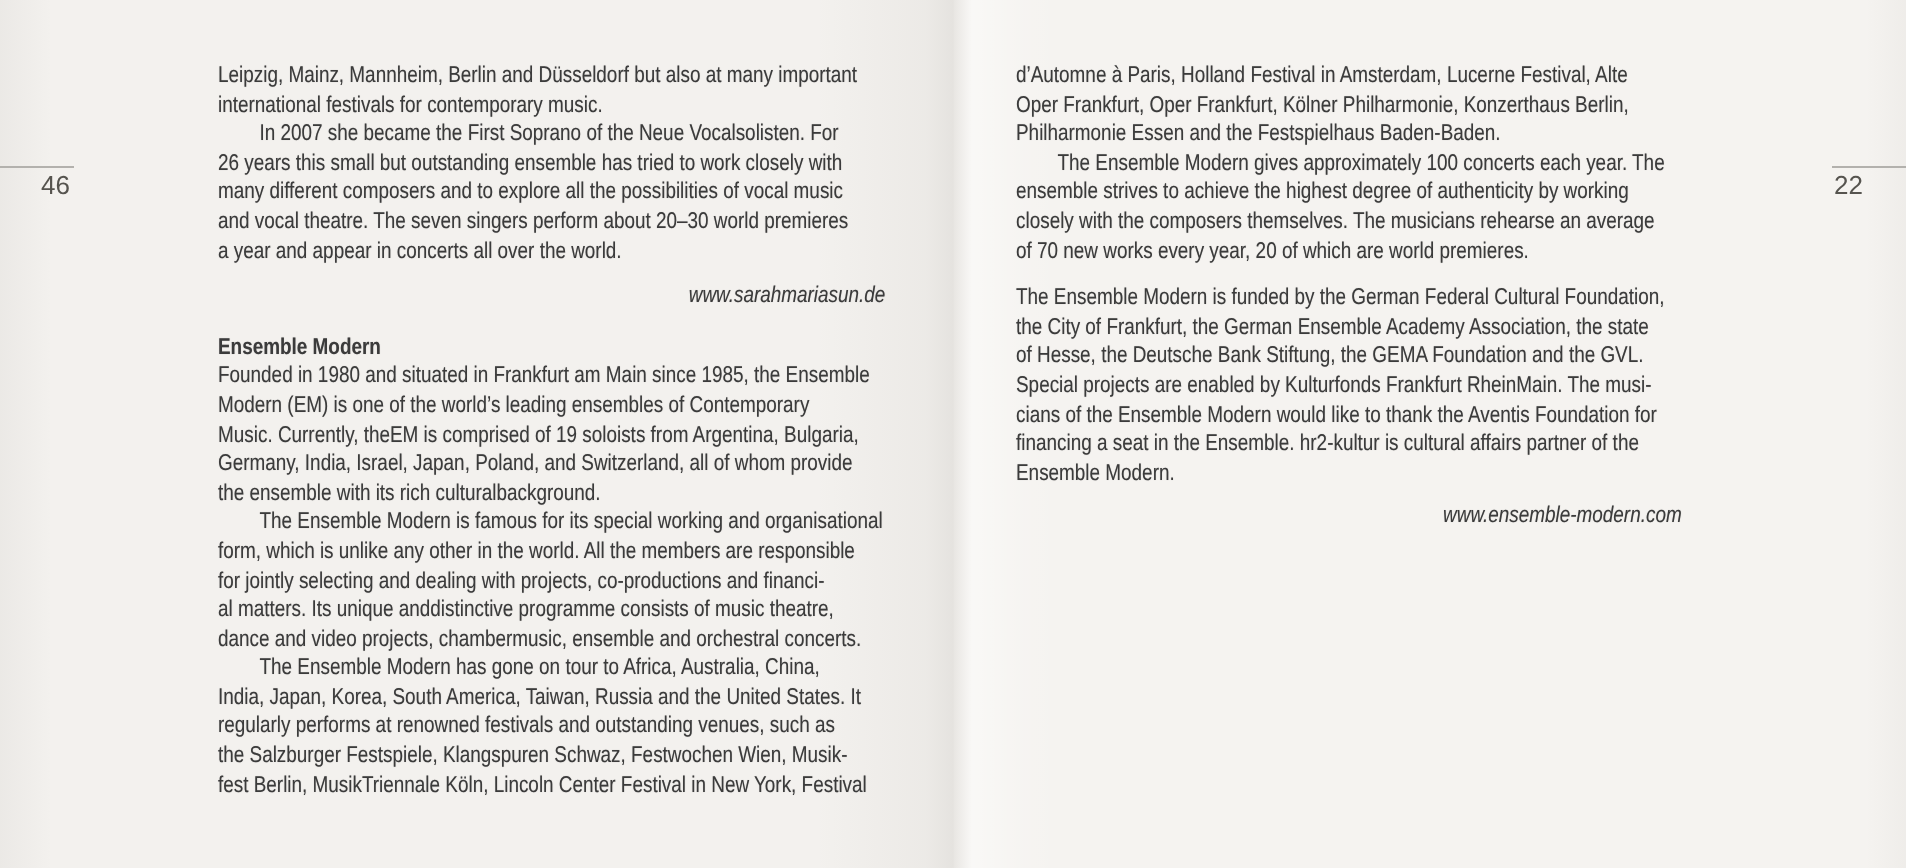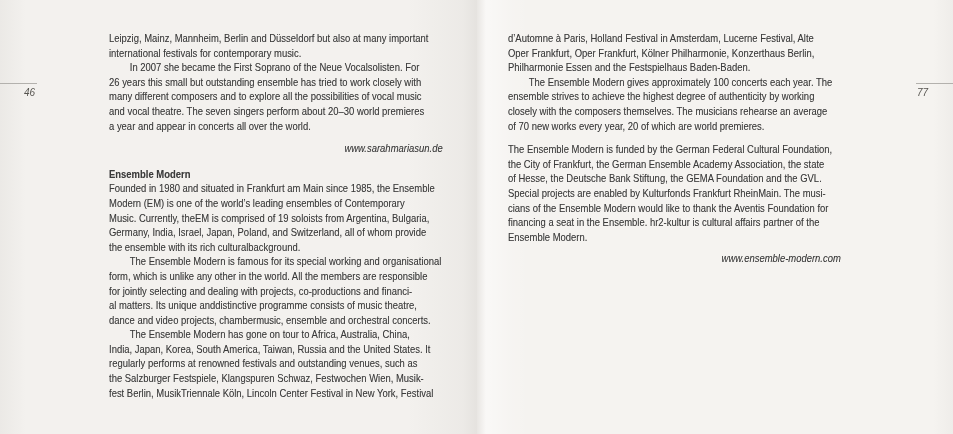--- a/index.html
+++ b/index.html
@@ -89,45 +89,44 @@
     position: absolute;
     top: 83px;
     height: 1px;
     background: #b3b1ad;
   }
   #rule-left  { left: 0; width: 37px; }
   #rule-right { left: 916px; width: 37px; }
   .pagenum {
     position: absolute;
     top: 87px;
-    font-size: 10px;
+    font-size: 13px;
     line-height: 11px;
     color: #56544f;
     font-family: "Liberation Sans", sans-serif;
-    font-style: italic;
   }
   #pagenum-left  { left: 0; width: 35px; text-align: right; }
   #pagenum-right { left: 917px; text-align: left; }
 </style>
 </head>
 <body>
 
 <div class="spread">
 
   <div class="page-half page-left-bg"></div>
   <div class="page-half page-right-bg"></div>
   <div class="gutter"></div>
   <div class="edge-left"></div>
   <div class="edge-right"></div>
 
   <div class="rule" id="rule-left"></div>
   <div class="pagenum" id="pagenum-left">46</div>
 
   <div class="rule" id="rule-right"></div>
-  <div class="pagenum" id="pagenum-right">77</div>
+  <div class="pagenum" id="pagenum-right">22</div>
 
   <div class="textcol" id="col-left">
     <p class="para">Leipzig, Mainz, Mannheim, Berlin and Düsseldorf but also at many important
 international festivals for contemporary music.</p>
     <p class="para indent">In 2007 she became the First Soprano of the Neue Vocalsolisten. For
 26 years this small but outstanding ensemble has tried to work closely with
 many different composers and to explore all the possibilities of vocal music
 and vocal theatre. The seven singers perform about 20–30 world premieres
 a year and appear in concerts all over the world.</p>
     <p class="website">www.sarahmariasun.de</p>

